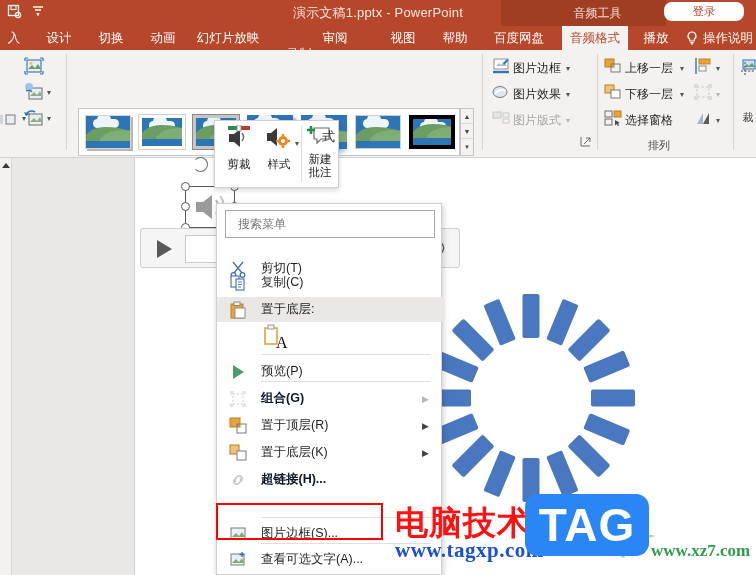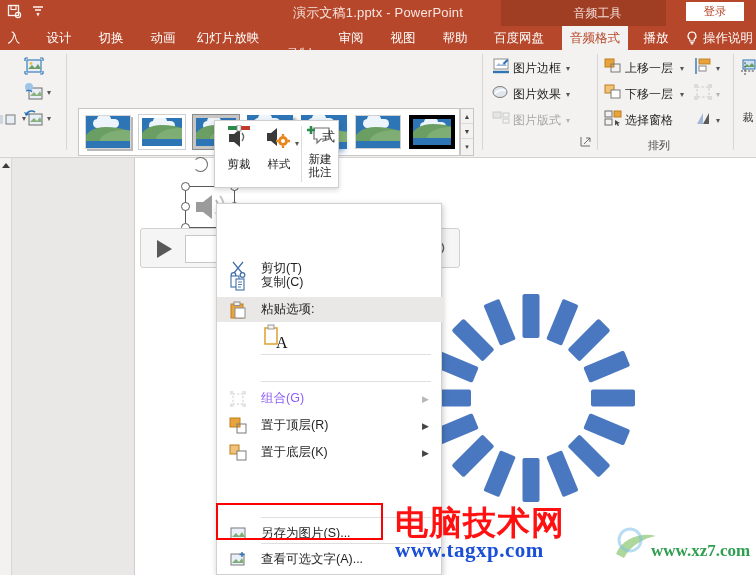--- a/index.html
+++ b/index.html
@@ -22,23 +22,23 @@
     position:absolute; left:0; top:0; width:756px; height:26px;
     line-height:26px; text-align:center; font-size:13px; color:#f6e6e2;
     letter-spacing:.2px;
   }
   .audio-tools-tab {
     position:absolute; left:501px; top:0; width:165px; height:26px;
     background:#a03e24; color:#f3ded8; font-size:12px;
     text-align:center; line-height:27px;padding-left:28px;
   }
   .signin {
-    position:absolute; right:12px; top:2px; width:58px; height:19px;
+    position:absolute; right:12px; top:2px; width:80px; height:19px;
     background:#fff; color:#b7472a; font-size:11.5px;
-    text-align:center; line-height:19px;
+    text-align:center; line-height:19px;border-radius:8px;
   }
 
   
   .tabstrip {
     position:absolute; left:0; top:26px; width:756px; height:24px;
     background:#b7472a;
   }
   .tab {
     position:absolute; top:0; height:24px; line-height:24px;
     font-size:12.5px; color:#fff; text-align:center; white-space:nowrap;
@@ -179,21 +179,21 @@
     background:#fff; border:1px solid #a6a6a6;
     font-size:12px; color:#444; line-height:28px; padding-left:12px;
   }
   .mi {
     position:absolute; left:0; width:226px; height:25px;
     display:flex; align-items:center; font-size:12.5px; color:#1f1f1f;
   }
   .mi .ic { position:absolute; left:12px; width:18px; height:18px; display:block; }
   .mi .lbl { position:absolute; left:44px; white-space:nowrap; }
   .mi .sub { position:absolute; right:14px; font-size:9px; color:#444; }
-  .mi.dis .lbl { color:#8b5cf6; }
+  .mi.dis .lbl { color:#0f172a;font-weight:bold; }
   .mi.dis .sub { color:#b9b7b5; }
   .mi.hl { background:#e9e8e7; }
   .mi.hl2 { background:#dedcda; }
   .msep { position:absolute; left:44px; width:170px; height:1px; background:#e1dfdd; }
   .pasteicon-row { position:absolute; left:0; width:226px; height:32px; }
 
   
   .redbox {
     position:absolute; left:216px; top:503px; width:167px; height:37px;
     border:2.5px solid #ff0000; z-index:40;
@@ -254,21 +254,21 @@
     <div class="signin">登录</div>
   </div>
 
   <div class="tabstrip" id="tabstrip">
       <div class="tab plain" style="left: 0px; width: 28px;">入</div>
       <div class="tab plain" style="left: 38px; width: 42px;">设计</div>
       <div class="tab plain" style="left: 90px; width: 42px;">切换</div>
       <div class="tab plain" style="left: 142px; width: 42px;">动画</div>
       <div class="tab plain" style="left: 190px; width: 76px;">幻灯片放映</div>
       <div class="tab plain" style="left: 278px; width: 42px; margin-top: 16px;">录制</div>
-      <div class="tab plain" style="left: 330px; width: 42px;">审阅</div>
+      <div class="tab plain" style="left: 314px; width: 42px;">审阅</div>
       <div class="tab plain" style="left: 382px; width: 42px;">视图</div>
       <div class="tab plain" style="left: 434px; width: 42px;">帮助</div>
       <div class="tab plain" style="left: 486px; width: 66px;">百度网盘</div>
       <div class="tab active" style="left: 562px; width: 66px;">音频格式</div>
       <div class="tab plain" style="left: 634px; width: 44px;">播放</div>
       <div class="tell-me" style="left: 686px;">
         <svg class="bulb" viewBox="0 0 12 14">
           <path d="M6 1a4 4 0 00-2.2 7.3V10h4.4V8.3A4 4 0 006 1z" fill="none" stroke="#fff" stroke-width="1.2"></path>
           <path d="M4.4 11.6h3.2M4.8 13h2.4" stroke="#fff" stroke-width="1.1"></path>
         </svg>
@@ -569,20 +569,21 @@
           <path d="M7 3h15v11H14l-4 4v-4H7z" fill="#fff" stroke="#6d6d6d" stroke-width="1.2"></path>
           <path d="M4 1v8M0 5h8" stroke="#2d8a4e" stroke-width="2.6"></path>
         </svg>
       <span class="mini-lbl" style="line-height:13px">新建</span>
       <span class="mini-lbl" style="margin-top:0;line-height:13px">批注</span>
     </div>
   </div>
   <div class="ribtxt" style="left:322px;top:128px;font-size:13px;color:#333">式</div>
 
   <div class="ctxmenu" id="ctxmenu">
+    <input class="searchbox" placeholder="搜索菜单" style="">
   <div class="mi" style="top: 52px;">
         <span class="ic"><svg width="18" height="18" viewBox="0 0 18 18">
             <path d="M4 2l9 11M14 2L5 13" stroke="#3f6fa8" stroke-width="1.2" fill="none"></path>
             <circle cx="4.5" cy="15" r="2.3" fill="none" stroke="#3f6fa8" stroke-width="1.2"></circle>
             <circle cx="13.5" cy="15" r="2.3" fill="none" stroke="#3f6fa8" stroke-width="1.2"></circle>
           </svg></span>
         <span class="lbl">剪切(T)</span>
       </div>
       <div class="mi" style="top: 66px;">
         <span class="ic"><svg width="18" height="18" viewBox="0 0 18 18">
@@ -591,21 +592,27 @@
             <path d="M9 8h4M9 10.5h4M9 13h3" stroke="#3f6fa8" stroke-width=".9"></path>
           </svg></span>
         <span class="lbl">复制(C)</span>
       </div>
       <div class="mi hl" style="top: 93px;">
         <span class="ic"><svg width="18" height="18" viewBox="0 0 18 18">
             <rect x="2" y="3" width="12" height="14" fill="#e8a33d" stroke="#c07f1f" stroke-width="1"></rect>
             <rect x="5" y="1" width="6" height="3.5" fill="#f2f2f2" stroke="#8d8d8d" stroke-width="1"></rect>
             <rect x="6" y="7" width="10" height="10" fill="#fff" stroke="#8d8d8d" stroke-width="1"></rect>
           </svg></span>
-        <span class="lbl">粘贴选项:</span>
+        <span class="lbl">置于底层:</span>
+      </div>
+      <div class="mi" style="top: 155px;">
+        <span class="ic"><svg width="18" height="18" viewBox="0 0 18 18">
+            <path d="M4 2l11 7-11 7z" fill="#4e9e6a"></path>
+          </svg></span>
+        <span class="lbl">预览(P)</span>
       </div>
       <div class="mi dis" style="top: 182px;">
         <span class="ic"><svg width="18" height="18" viewBox="0 0 18 18" opacity=".42">
             <rect x="4" y="4" width="10" height="10" fill="none" stroke="#8a8a8a" stroke-width="1" stroke-dasharray="2.2 1.8"></rect>
             <rect x="1" y="1" width="3.5" height="3.5" fill="#bdbdbd"></rect>
             <rect x="13.5" y="1" width="3.5" height="3.5" fill="#bdbdbd"></rect>
             <rect x="1" y="13.5" width="3.5" height="3.5" fill="#bdbdbd"></rect>
             <rect x="13.5" y="13.5" width="3.5" height="3.5" fill="#bdbdbd"></rect>
           </svg></span>
         <span class="lbl">组合(G)</span>
@@ -620,26 +627,33 @@
         <span class="sub">▶</span>
       </div>
       <div class="mi" style="top: 236px;">
         <span class="ic"><svg width="18" height="18" viewBox="0 0 18 18">
             <rect x="1" y="1" width="9" height="9" fill="#f1c27a" stroke="#c07f1f" stroke-width="1"></rect>
             <rect x="8" y="7" width="9" height="9" fill="#fff" stroke="#7a7a7a" stroke-width="1"></rect>
           </svg></span>
         <span class="lbl">置于底层(K)</span>
         <span class="sub">▶</span>
       </div>
+      <div class="mi dis" style="top: 263px;">
+        <span class="ic"><svg width="18" height="18" viewBox="0 0 18 18" opacity=".42">
+            <path d="M7 11a3 3 0 010-4l2-2a3 3 0 014 4l-1 1" stroke="#777" stroke-width="1.5" fill="none"></path>
+            <path d="M11 7a3 3 0 010 4l-2 2a3 3 0 01-4-4l1-1" stroke="#777" stroke-width="1.5" fill="none"></path>
+          </svg></span>
+        <span class="lbl">超链接(H)...</span>
+      </div>
       <div class="mi" style="top: 317px;">
         <span class="ic"><svg width="18" height="18" viewBox="0 0 18 18">
             <rect x="2" y="3" width="14" height="11" fill="#eaf0f8" stroke="#7a7a7a" stroke-width="1"></rect>
             <path d="M3 12l4-4 3 3 3-4 3 5z" fill="#7fae74"></path>
           </svg></span>
-        <span class="lbl">另存为图片(S)...</span>
+        <span class="lbl">图片边框(S)...</span>
       </div>
       <div class="mi" style="top: 343px;">
         <span class="ic"><svg width="18" height="18" viewBox="0 0 18 18">
             <rect x="2" y="3" width="13" height="11" fill="#eaf0f8" stroke="#7a7a7a" stroke-width="1"></rect>
             <path d="M3 12l4-4 3 3 3-4 2 5z" fill="#7fae74"></path>
             <path d="M13 1v5M10.5 3.5h5" stroke="#2e75b6" stroke-width="1.4"></path>
           </svg></span>
         <span class="lbl">查看可选文字(A)...</span>
       </div>
       <div class="mi" style="top: 369px;"></div>
@@ -653,18 +667,21 @@
       <div class="msep" style="top: 150px;"></div>
       <div class="msep" style="top: 177px;"></div>
       <div class="msep" style="top: 313px;"></div>
       <div class="msep" style="top: 339px;"></div>
     </div>
 
   <div class="redbox"></div>
 
   <div class="wm-cn">电脑技术网</div>
   <div class="wm-url">www.tagxp.com</div>
+  <div class="tagbox">
+      <span>TAG</span>
+    </div>
   <svg class="xz-swoosh" width="60" height="40" viewBox="0 0 60 40">
     <path d="M8 30c6-16 26-22 40-18-12 2-26 10-32 22z" fill="#9fd08a" opacity=".85"></path>
     <circle cx="22" cy="16" r="11" fill="none" stroke="#7fbfe8" stroke-width="3" opacity=".55"></circle>
   </svg>
   <div class="xz-url">www.xz7.com</div>
 </div>
 
 </body></html>

